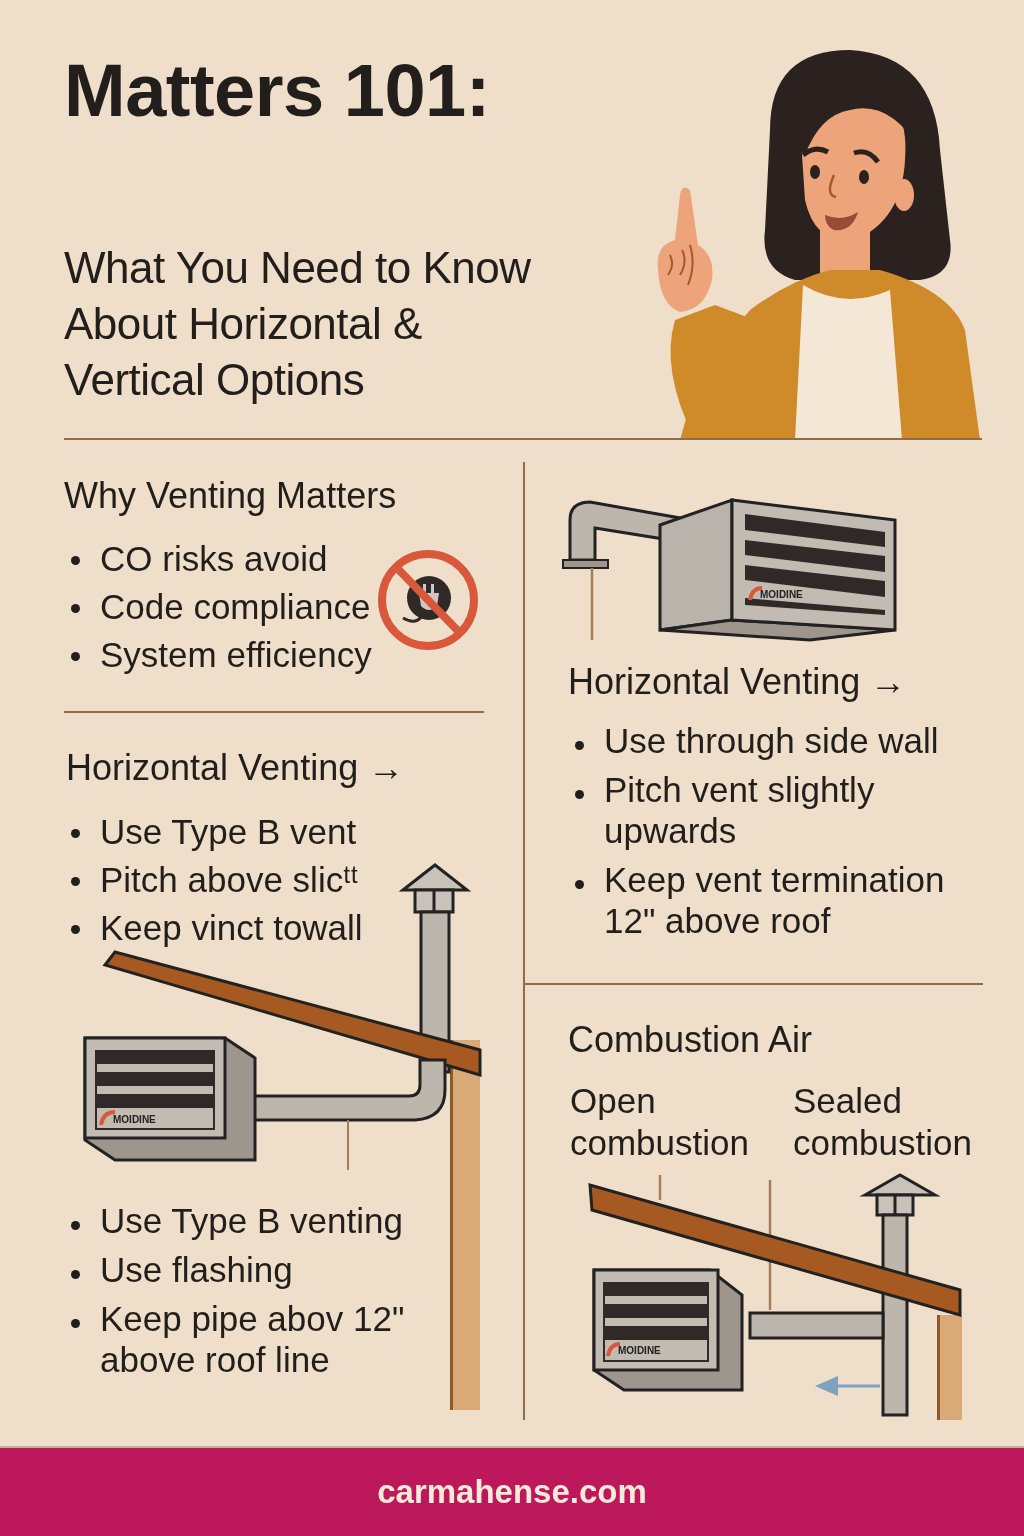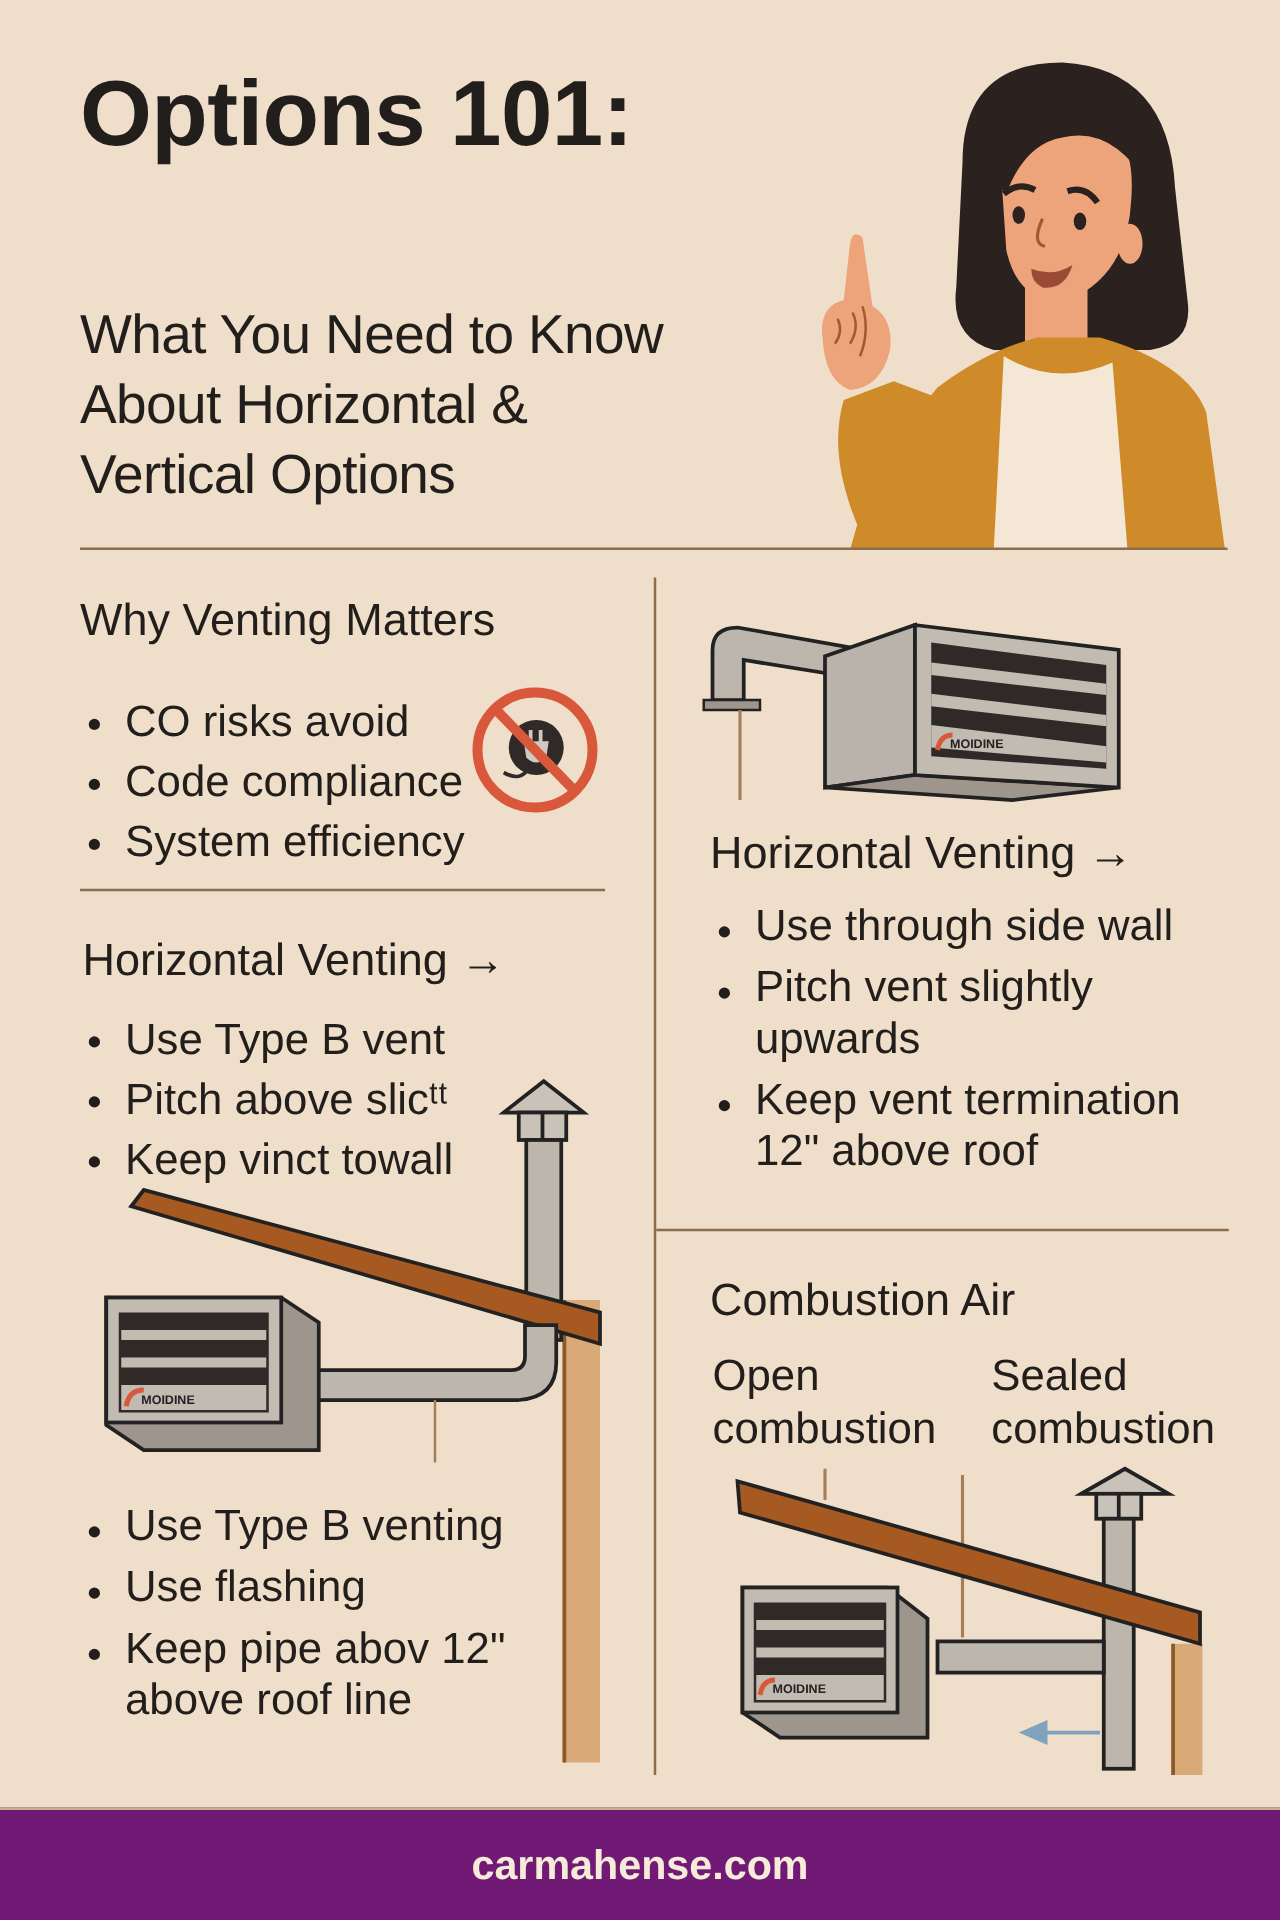--- a/index.html
+++ b/index.html
@@ -29,34 +29,34 @@
       position: relative; padding-left: 36px;
       font-size: 35px; line-height: 48px;
     }
     .bullets li::before {
       content: ""; position: absolute; left: 7px; top: 21px;
       width: 9px; height: 9px; border-radius: 50%; background: #221e1b;
     }
     .bullets.tight li { line-height: 41px; margin-bottom: 8px; }
     .footer {
       left: 0; top: 1446px; width: 1024px; height: 90px;
-      background: #701a75;
+      background: #be185d;
       border-top: 2px solid #c8b08e;
       display: flex; align-items: center; justify-content: center;
     }
     .footer span {
       color: #f6ead8; font-weight: 700; font-size: 33px;
     }
     .labels { font-size: 35px; line-height: 42px; }
   </style>
 </head>
 <body>
 
 <div class="abs title-main">
-  <div>Options 101:</div>
+  <div>Matters 101:</div>
 </div>
 <div class="abs title-sub">
   <div>What You Need to Know</div>
   <div>About Horizontal &amp;</div>
   <div>Vertical Options</div>
 </div>
 
 <svg class="abs" style="left:620px; top:40px;" width="370" height="400" viewBox="0 0 370 400">
 
   <path d="M150 90 Q150 10 230 10 Q315 15 320 110 L330 200 Q335 235 300 240 L175 240 Q140 230 145 190 Z" fill="#2b2220"></path>
@@ -90,21 +90,21 @@
 
 <div class="abs rule" style="left:64px; top:438px; width:918px; height:2px;"></div>
 
 <div class="abs rule" style="left:523px; top:462px; width:2px; height:958px;"></div>
 
 <div class="abs rule" style="left:64px; top:711px; width:420px; height:2px;"></div>
 
 <div class="abs rule" style="left:525px; top:983px; width:458px; height:2px;"></div>
 
 <div class="abs h2" style="left:64px; top:476px;">Why Venting Matters</div>
-<ul class="abs bullets" style="left:64px; top:535px;margin-top:19px;">
+<ul class="abs bullets" style="left:64px; top:535px;">
   <li>CO risks avoid</li>
   <li>Code compliance</li>
   <li>System efficiency</li>
 </ul>
 <svg class="abs" style="left:373px; top:548px;" width="110" height="106" viewBox="0 0 110 106">
   <circle cx="56" cy="50" r="22" fill="#2f2a27"></circle>
   <path d="M46 45 L66 45 L64 58 Q56 66 48 58 Z" fill="#cfc9c2"></path>
   <rect x="50" y="36" width="3" height="10" fill="#cfc9c2"></rect>
   <rect x="58" y="36" width="3" height="10" fill="#cfc9c2"></rect>
   <path d="M30 70 Q44 78 50 66" stroke="#2f2a27" stroke-width="3" fill="none"></path>

